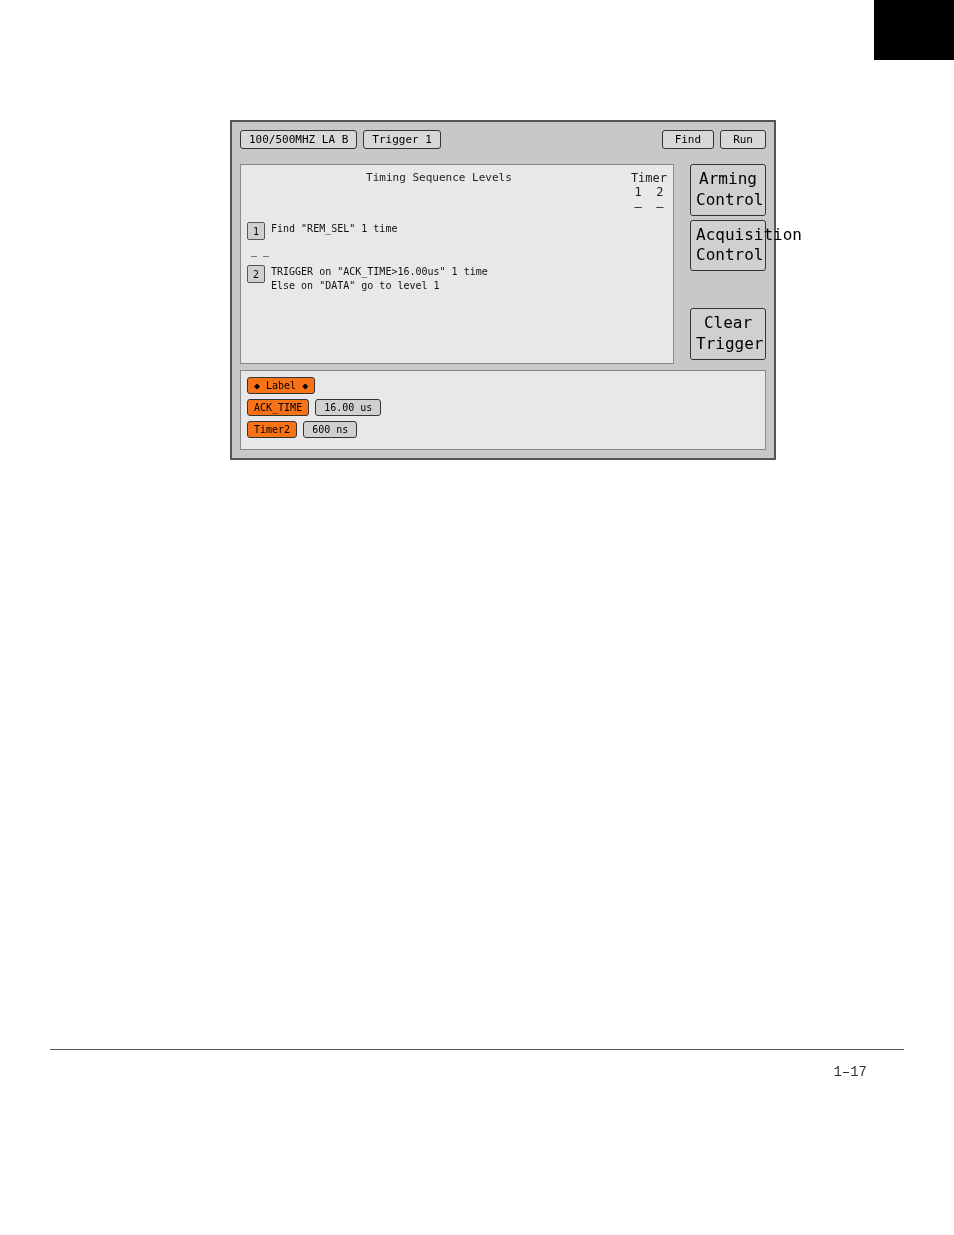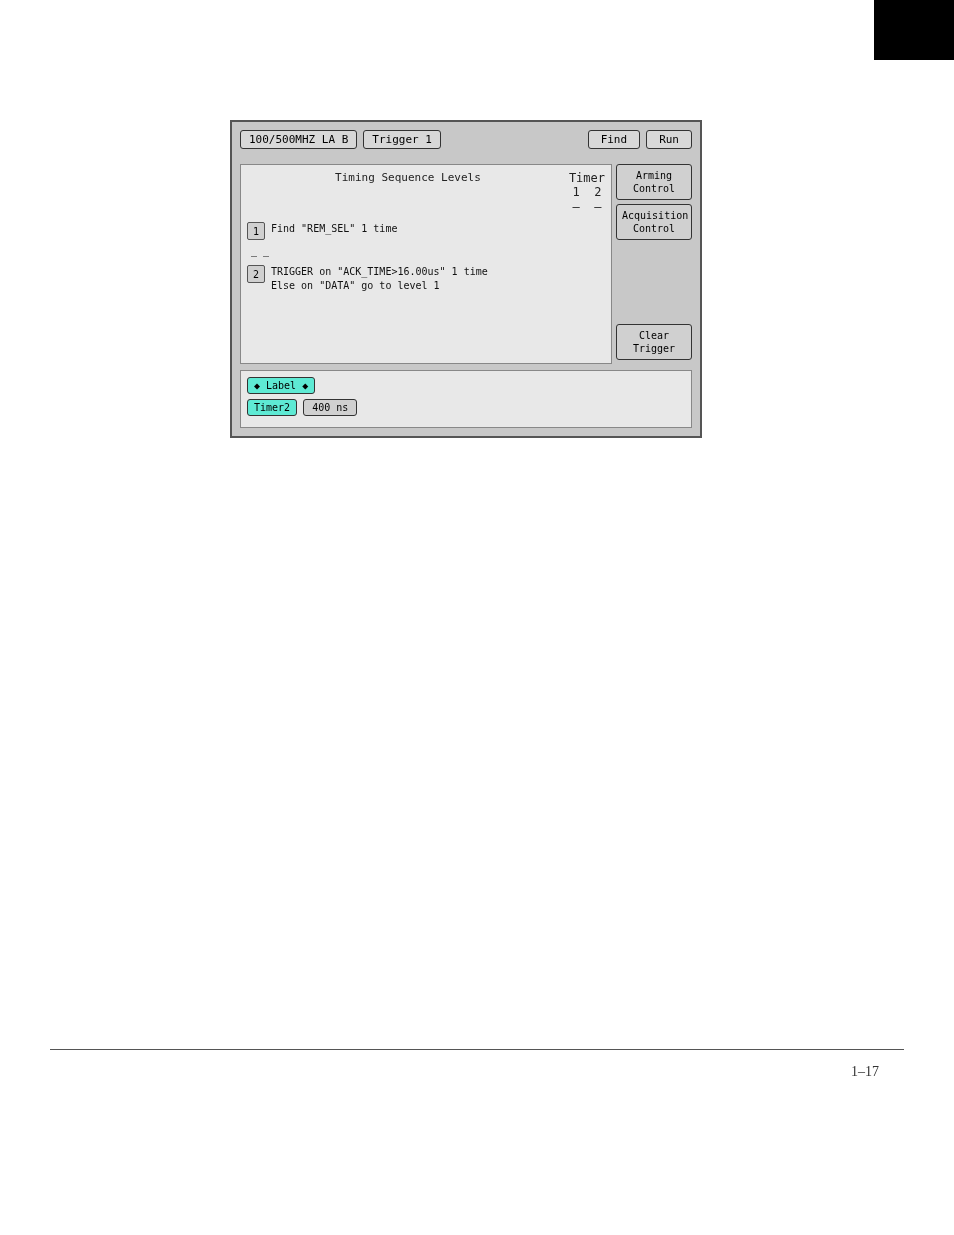--- a/index.html
+++ b/index.html
@@ -20,21 +20,21 @@
       width: 80px;
       height: 60px;
       background: #000000;
     }
 
     
     .panel {
       position: absolute;
       top: 120px;
       left: 230px;
-      width: 472px;
+      width: 546px;
       background: #c8c8c8;
       border: 2px solid #555;
       padding: 8px;
     }
 
     
     .top-bar {
       display: flex;
       align-items: center;
       gap: 6px;
@@ -55,21 +55,21 @@
       padding: 2px 12px;
     }
 
     .spacer {
       flex: 1;
     }
 
     
     .content-area {
       display: flex;
-      gap: 0;
+      gap: 12px;
       margin-top: 15px;
     }
 
     .left-panel {
       flex: 1;
       background: #e8e8e8;
       border: 1px solid #888;
       padding: 6px;
       min-height: 200px;
     }
@@ -129,21 +129,21 @@
       color: #111;
       line-height: 1.4;
     }
 
     
     .side-btn {
       border: 1.5px solid #333;
       background: #d0d0d0;
       padding: 4px 5px;
       font-family: monospace;
-      font-size: 10px;
+      font-size: 16px;
       cursor: pointer;
       border-radius: 3px;
       text-align: center;
       line-height: 1.3;
       margin-bottom: 4px;
     }
 
     
     .bottom-section {
       margin-top: 6px;
@@ -154,21 +154,21 @@
 
     .bottom-row {
       display: flex;
       align-items: center;
       gap: 6px;
       margin-bottom: 5px;
     }
 
     .nav-btn {
       border: 1.5px solid #333;
-      background: #5eead4;
+      background: #f97316;
       padding: 2px 6px;
       font-family: monospace;
       font-size: 10px;
       cursor: pointer;
       border-radius: 3px;
     }
 
     .value-btn {
       border: 1.5px solid #333;
       background: #d0d0d0;
@@ -186,23 +186,23 @@
       left: 50px;
       right: 50px;
       height: 1px;
       background: #555;
     }
 
     
     .page-num {
       position: absolute;
       bottom: 155px;
-      right: 75px;
+      right: 87px;
       font-size: 14px;
-      font-family: Liberation Serif, serif;
+      font-family: Liberation Mono, monospace;
       color: #333;
       margin-top: 24px;
     }
   </style>
 </head>
 <body>
 
 <div class="black-tab"></div>
 
 <div class="panel">
@@ -249,24 +249,28 @@
 
   </div>
 
   <div class="bottom-section">
 
     <div class="bottom-row">
       <button class="nav-btn">◆ Label ◆</button>
     </div>
 
 
+    <div class="bottom-row">
+      <button class="nav-btn">ACK_TIME</button>
+      <button class="value-btn">16.00 us</button>
+    </div>
 
     <div class="bottom-row">
       <button class="nav-btn">Timer2</button>
-      <button class="value-btn">400 ns</button>
+      <button class="value-btn">600 ns</button>
     </div>
 
   </div>
 
 </div>
 
 <div class="bottom-line"></div>
 
 <div class="page-num">1–17</div>
 

